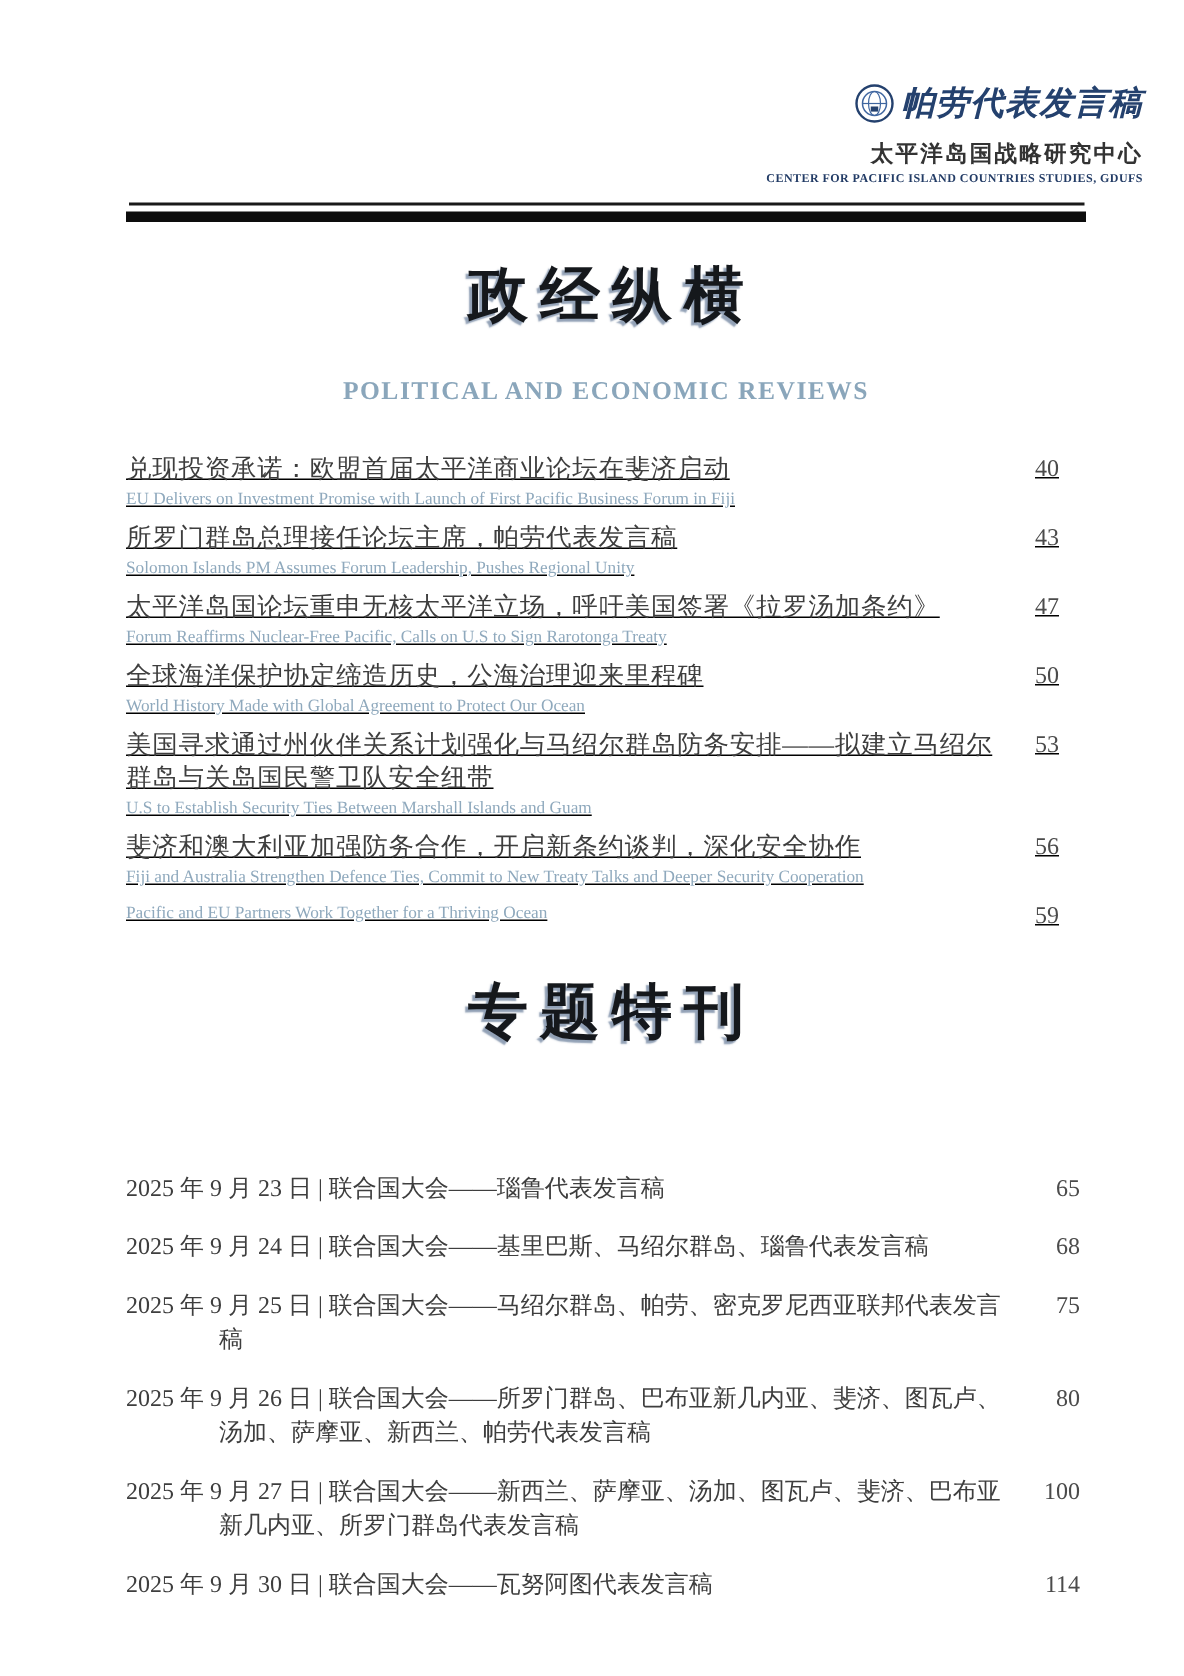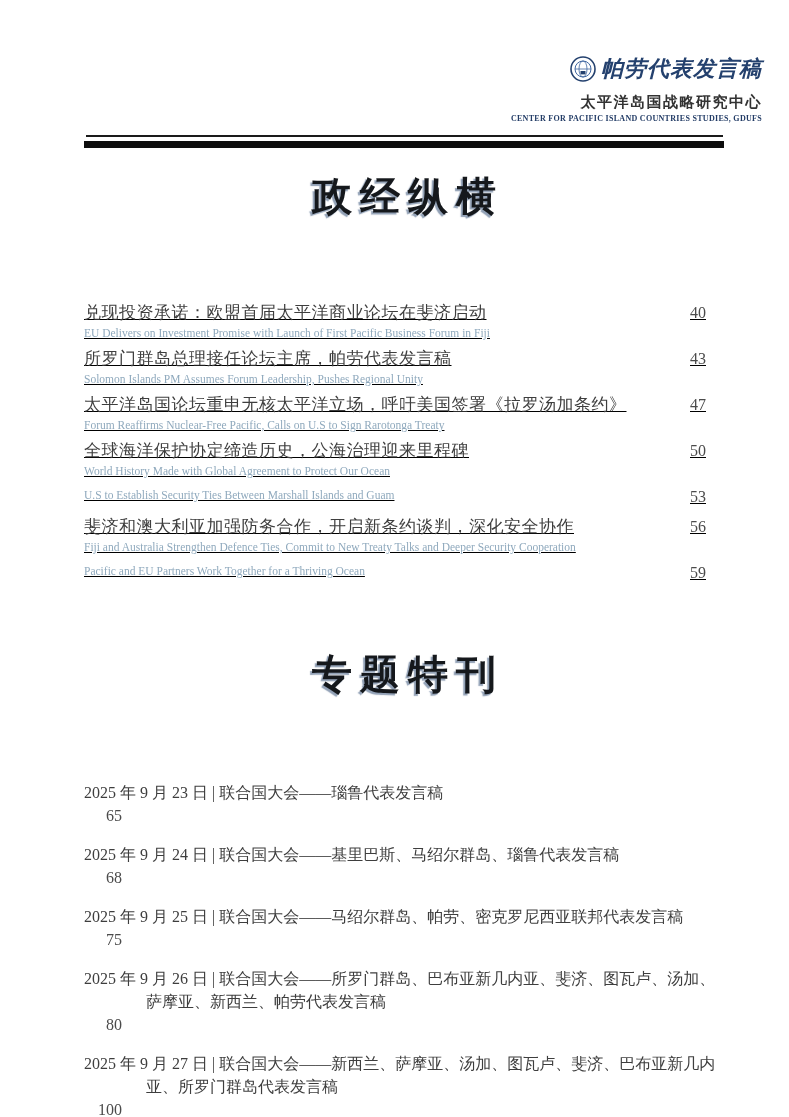--- a/index.html
+++ b/index.html
@@ -76,21 +76,21 @@
   .a-en{
     margin-top:3px;
     font-size:11.5px;line-height:13px;color:#8fa9bd;
   }
   .a-page{
     width:40px;padding-right:6px;text-align:center;
     font-size:16px;line-height:22px;color:#4b4b4b;
   }
   
   .entries{position:absolute;top:781px;left:84px;width:640px;}
-  .entry{display:flex;align-items:flex-start;margin-bottom:16px;flex-direction:column;}
+  .entry{display:flex;align-items:flex-start;margin-bottom:16px;}
   .e-text{
     flex:1;min-width:0;padding-right:8px;
     font-size:16px;line-height:23px;color:#3e3e3e;
     padding-left:62px;text-indent:-62px;
   }
   .e-page{
     width:38px;padding-right:4px;text-align:right;
     font-size:16px;line-height:23px;color:#4b4b4b;
   }
 </style>
@@ -111,20 +111,21 @@
     </span>
     <span class="uniname">帕劳代表发言稿</span>
   </div>
   <div class="hdr-row2">太平洋岛国战略研究中心</div>
   <div class="hdr-row3">CENTER FOR PACIFIC ISLAND COUNTRIES STUDIES, GDUFS</div>
 
   <div class="rule-thin"></div>
   <div class="rule-thick"></div>
 
   <div class="sec-title t1">政经纵横</div>
+  <div class="sec-sub s1">POLITICAL AND ECONOMIC REVIEWS</div>
 
   <div class="articles">
     <div class="article">
       <div class="a-main">
         <div class="a-cn">兑现投资承诺：欧盟首届太平洋商业论坛在斐济启动</div>
         <div class="a-en">EU Delivers on Investment Promise with Launch of First Pacific Business Forum in Fiji</div>
       </div>
       <div class="a-page">40</div>
     </div>
     <div class="article">
@@ -143,20 +144,21 @@
     </div>
     <div class="article">
       <div class="a-main">
         <div class="a-cn">全球海洋保护协定缔造历史，公海治理迎来里程碑</div>
         <div class="a-en">World History Made with Global Agreement to Protect Our Ocean</div>
       </div>
       <div class="a-page">50</div>
     </div>
     <div class="article">
       <div class="a-main">
+        <div class="a-cn">美国寻求通过州伙伴关系计划强化与马绍尔群岛防务安排——拟建立马绍尔群岛与关岛国民警卫队安全纽带</div>
         <div class="a-en">U.S to Establish Security Ties Between Marshall Islands and Guam</div>
       </div>
       <div class="a-page">53</div>
     </div>
     <div class="article">
       <div class="a-main">
         <div class="a-cn">斐济和澳大利亚加强防务合作，开启新条约谈判，深化安全协作</div>
         <div class="a-en">Fiji and Australia Strengthen Defence Ties, Commit to New Treaty Talks and Deeper Security Cooperation</div>
       </div>
       <div class="a-page">56</div>

